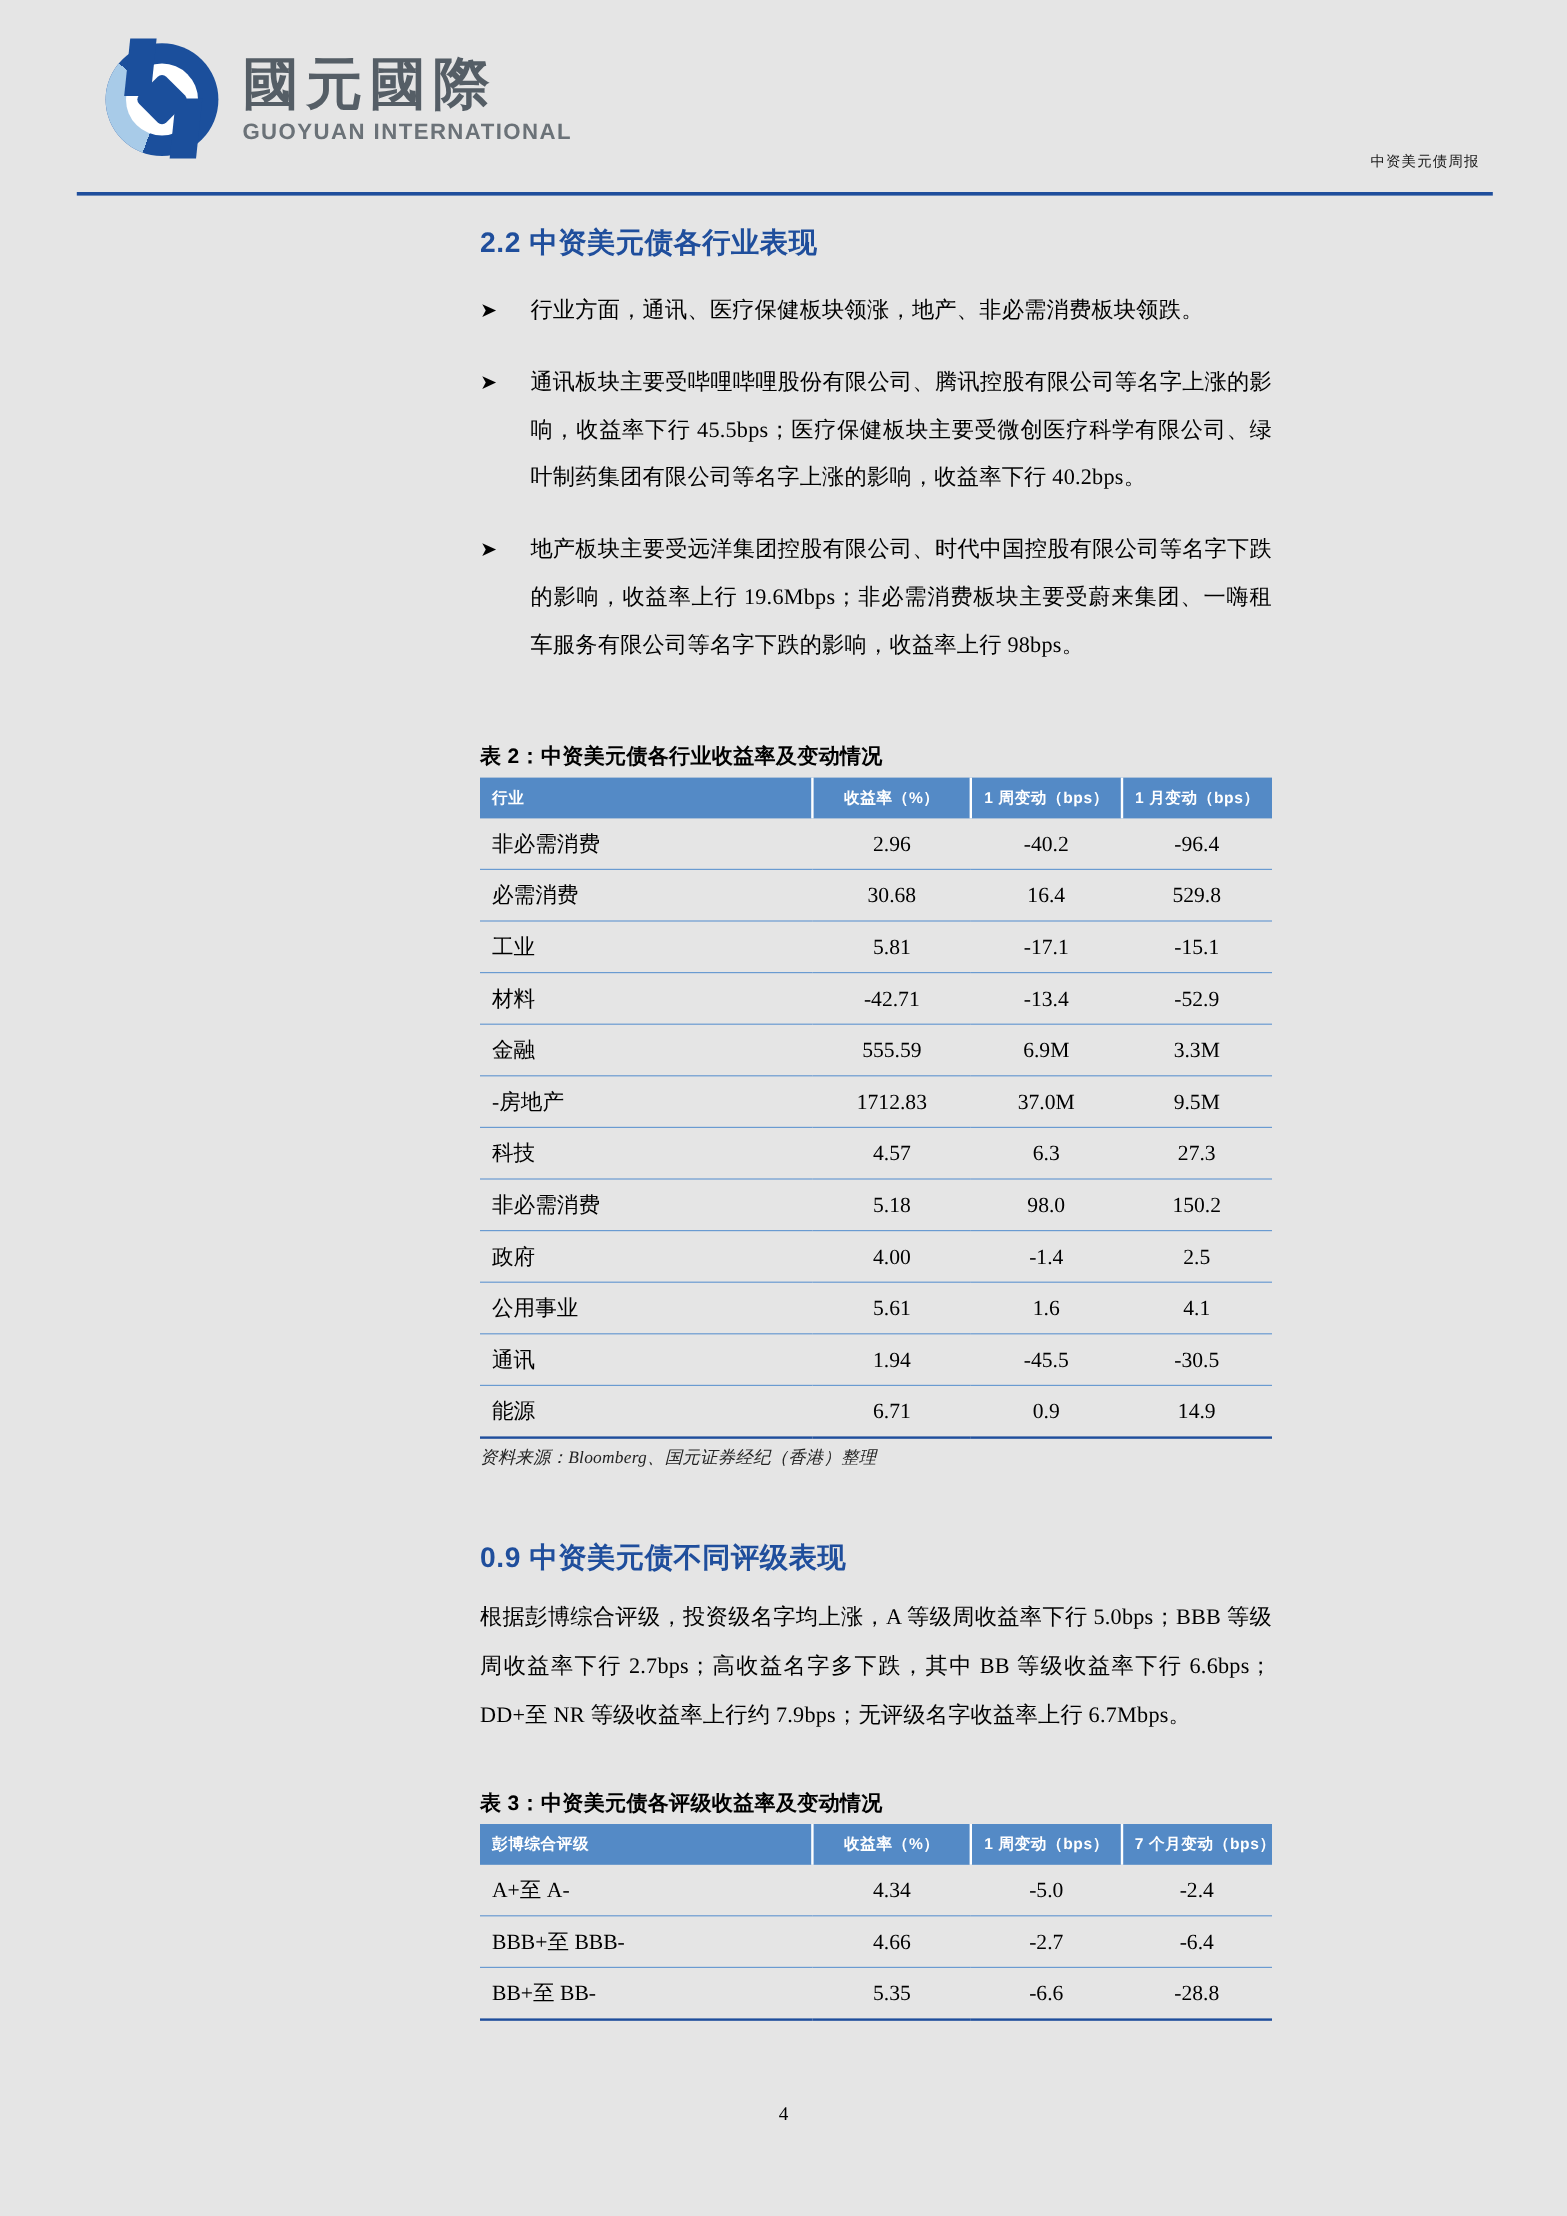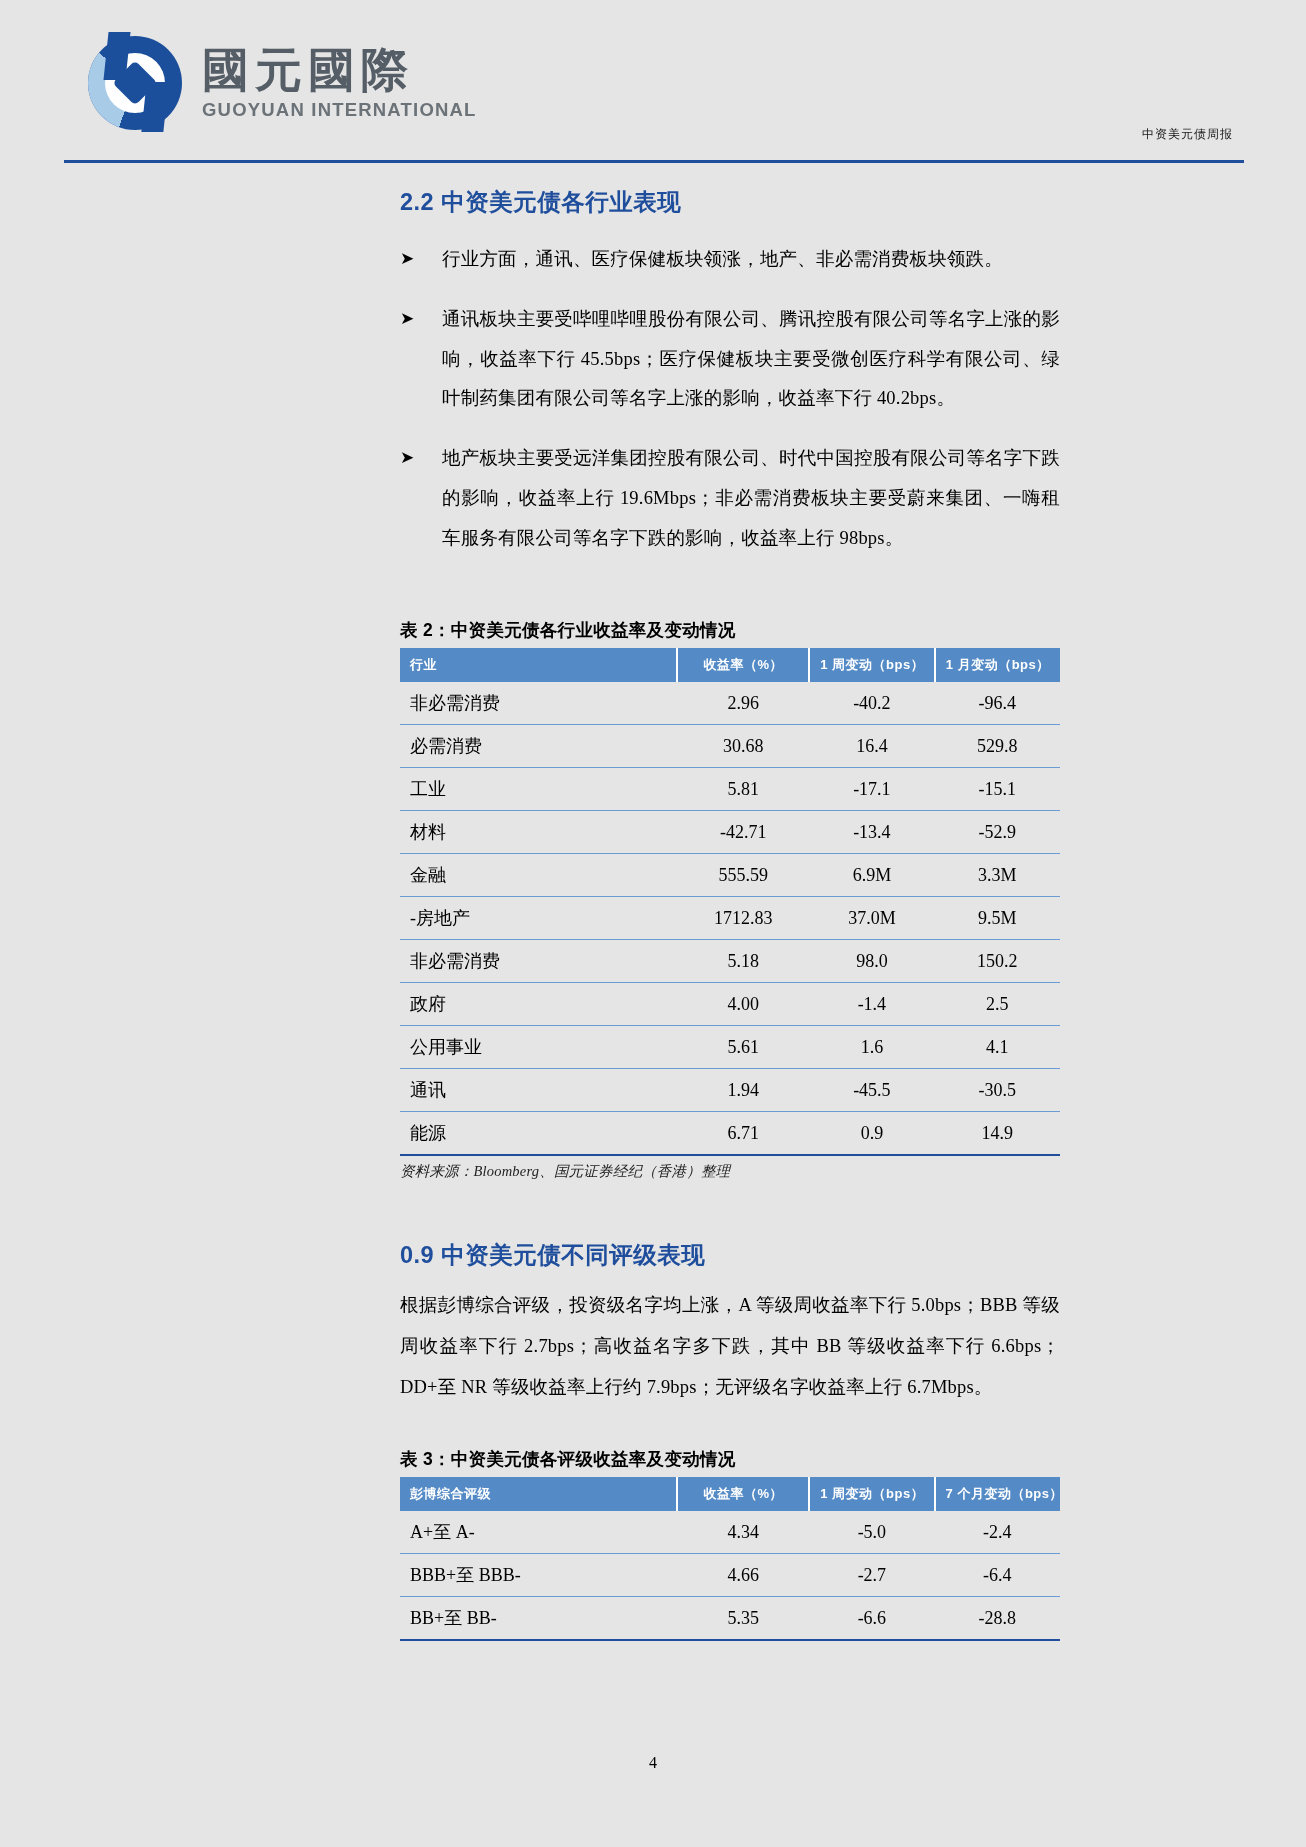--- a/index.html
+++ b/index.html
@@ -335,20 +335,26 @@
           <td>6.9M</td>
           <td>3.3M</td>
         </tr>
         <tr>
           <td class="left">-房地产</td>
           <td>1712.83</td>
           <td>37.0M</td>
           <td>9.5M</td>
         </tr>
         <tr>
+          <td class="left">科技</td>
+          <td>4.57</td>
+          <td>6.3</td>
+          <td>27.3</td>
+        </tr>
+        <tr>
           <td class="left">非必需消费</td>
           <td>5.18</td>
           <td>98.0</td>
           <td>150.2</td>
         </tr>
         <tr>
           <td class="left">政府</td>
           <td>4.00</td>
           <td>-1.4</td>
           <td>2.5</td>

